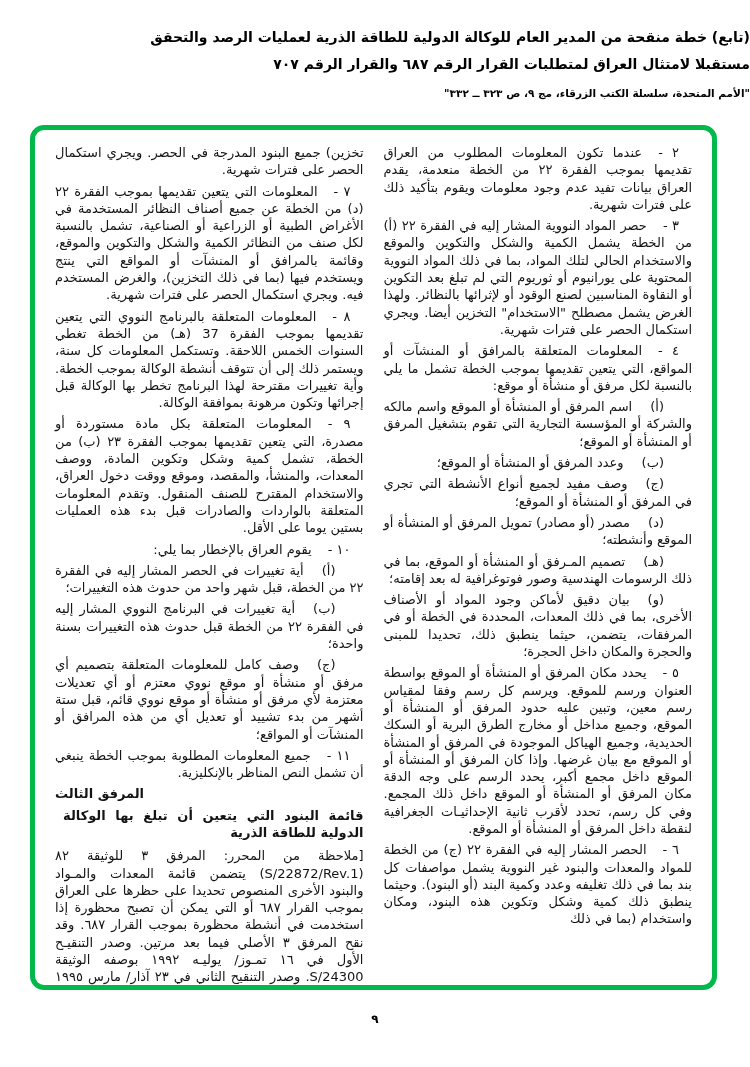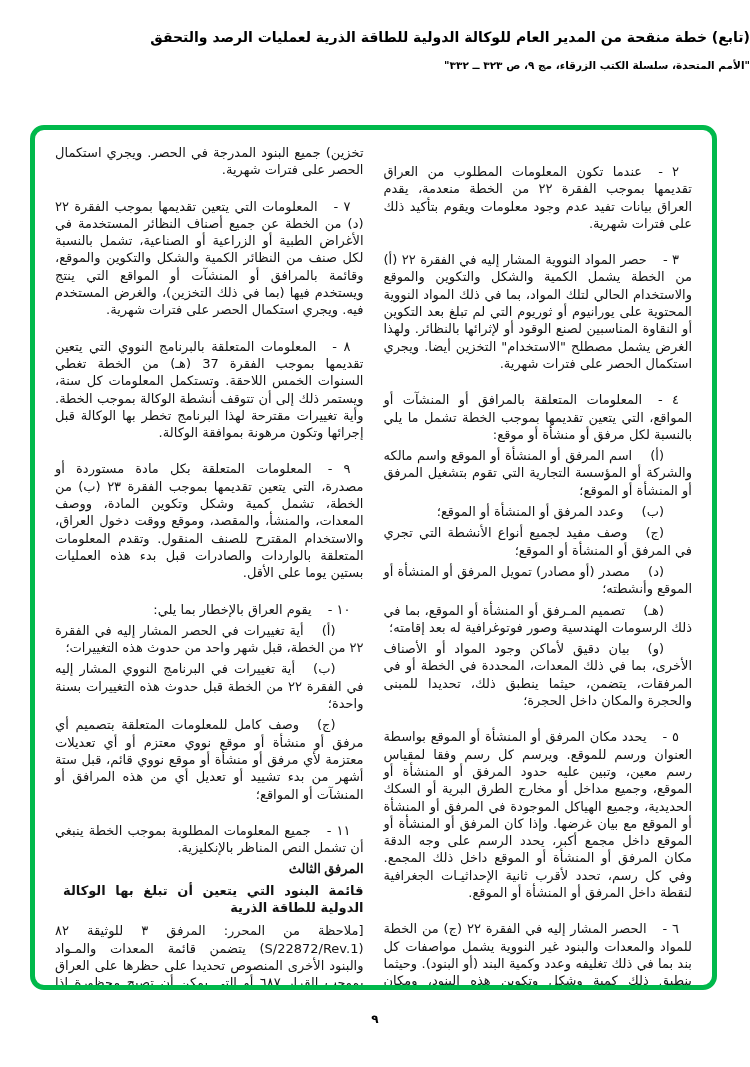--- a/index.html
+++ b/index.html
@@ -12,39 +12,40 @@
   .title-line{font-weight:bold;font-size:14px;line-height:1.1;margin:0 0 12px 0;color:#000;}
   .subtitle-line{font-weight:bold;font-size:10.5px;margin:0;color:#000;}
   .frame{
     position:absolute;left:30px;top:125px;width:687px;height:865px;
     box-sizing:border-box;border:5px solid #00b94b;border-radius:14px;
     padding:14px 20px 10px 20px;overflow:hidden;background:#fff;
   }
   .cols{display:flex;gap:20px;height:100%;}
   .col{flex:1;min-width:0;}
   p{margin:0 0 4px 0;font-size:13px;line-height:17.3px;text-align:justify;color:#141414;}
-  .para{text-indent:13px;margin-top:19px;}
+  .para{text-indent:13px;}
   .sub{text-indent:28px;}
   .cont{text-indent:0;}
   .plabel{font-weight:normal;}
   .para .plabel{margin-left:16px;}
   .sub .plabel{margin-left:18px;}
-  .h1{font-weight:bold;margin:0 0 4px 0;text-align:right;font-family:Liberation Serif, serif;}
+  .h1{font-weight:bold;margin:0 0 4px 0;text-align:left;}
   .h2{font-weight:bold;margin:0 0 6px 8px;text-align:justify;}
   .note{text-indent:0;}
   .page-number{
     position:absolute;top:1012px;left:0;width:750px;text-align:center;
     font-size:12px;font-weight:bold;color:#000;
   }
 </style>
 </head>
 <body>
 
 <header class="doc-header">
   <p class="title-line">(تابع) خطة منقحة من المدير العام للوكالة الدولية للطاقة الذرية لعمليات الرصد والتحقق</p>
+  <p class="title-line">مستقبلا لامتثال العراق لمتطلبات القرار الرقم ٦٨٧ والقرار الرقم ٧٠٧</p>
   <p class="subtitle-line">"الأمم المتحدة، سلسلة الكتب الزرقاء، مج ٩، ص ٣٢٣ ــ ٣٣٢"</p>
 </header>
 
 <div class="frame">
   <div class="cols">
 
     <div class="col">
       <p class="para"><span class="plabel">٢ -</span><span>عندما تكون المعلومات المطلوب من العراق تقديمها بموجب الفقرة ٢٢ من الخطة منعدمة، يقدم العراق بيانات تفيد عدم وجود معلومات ويقوم بتأكيد ذلك على فترات شهرية.</span></p>
       <p class="para"><span class="plabel">٣ -</span><span>حصر المواد النووية المشار إليه في الفقرة ٢٢ (أ) من الخطة يشمل الكمية والشكل والتكوين والموقع والاستخدام الحالي لتلك المواد، بما في ذلك المواد النووية المحتوية على يورانيوم أو ثوريوم التي لم تبلغ بعد التكوين أو النقاوة المناسبين لصنع الوقود أو لإثرائها بالنظائر. ولهذا الغرض يشمل مصطلح "الاستخدام" التخزين أيضا. ويجري استكمال الحصر على فترات شهرية.</span></p>
       <p class="para"><span class="plabel">٤ -</span><span>المعلومات المتعلقة بالمرافق أو المنشآت أو المواقع، التي يتعين تقديمها بموجب الخطة تشمل ما يلي بالنسبة لكل مرفق أو منشأة أو موقع:</span></p>

